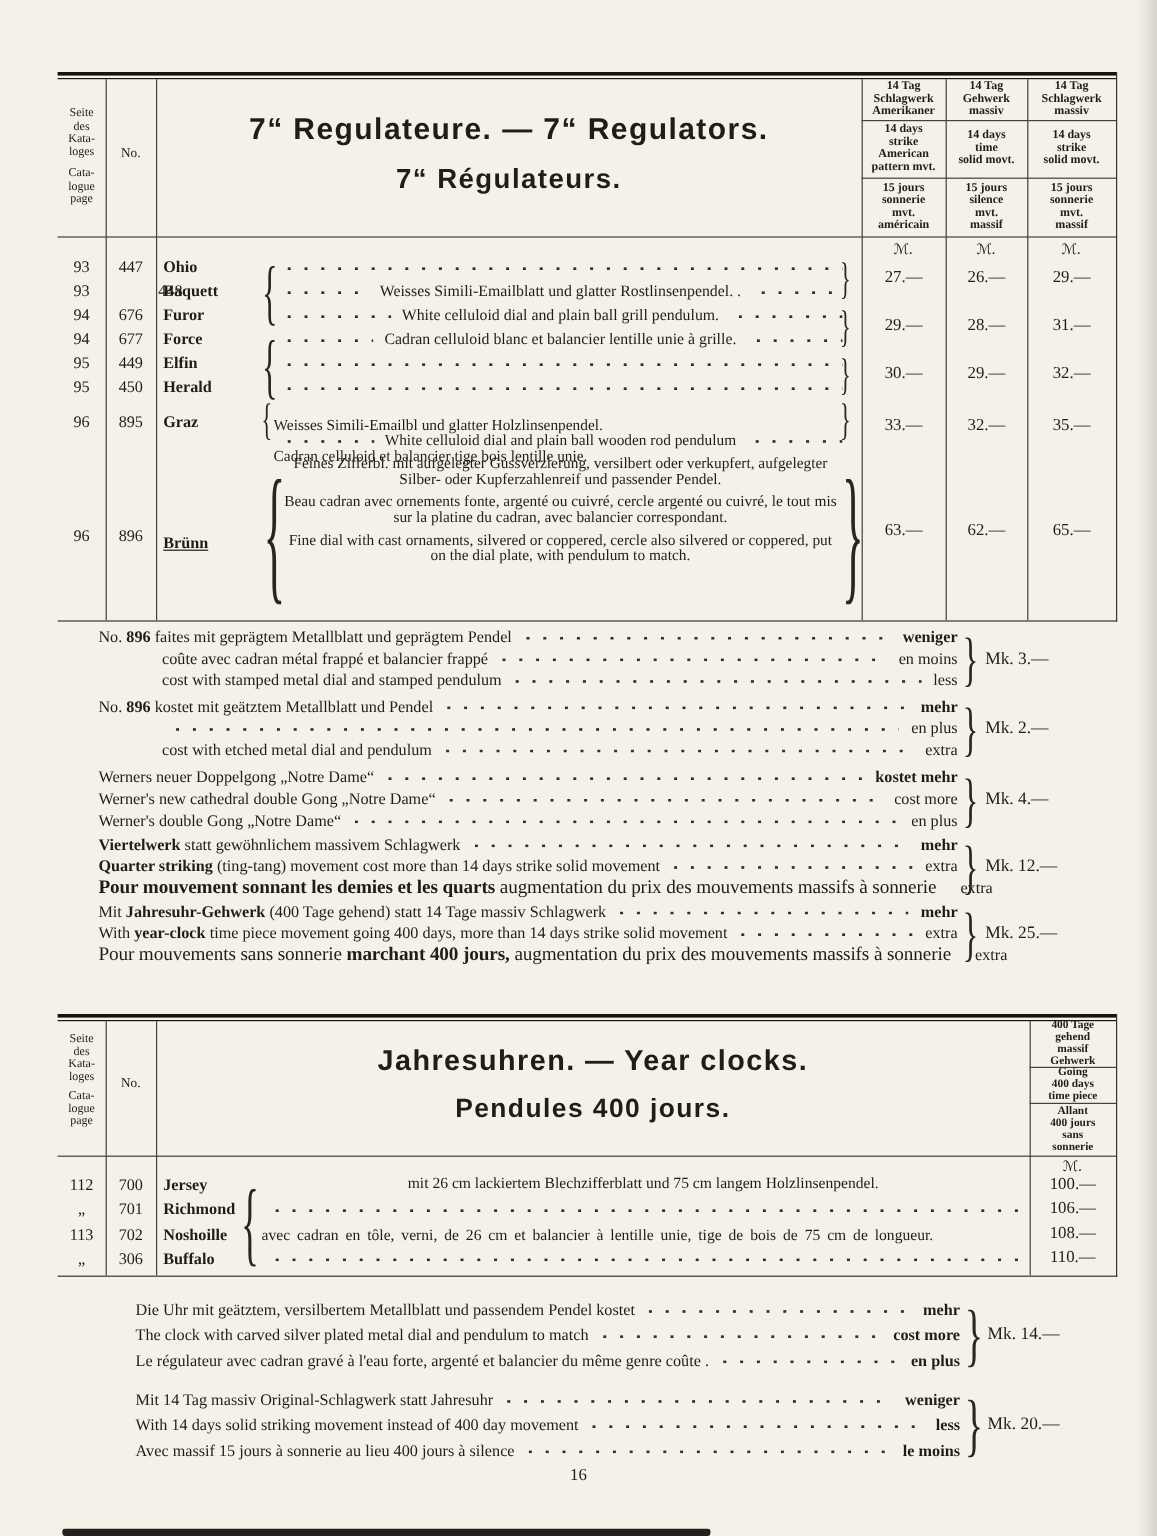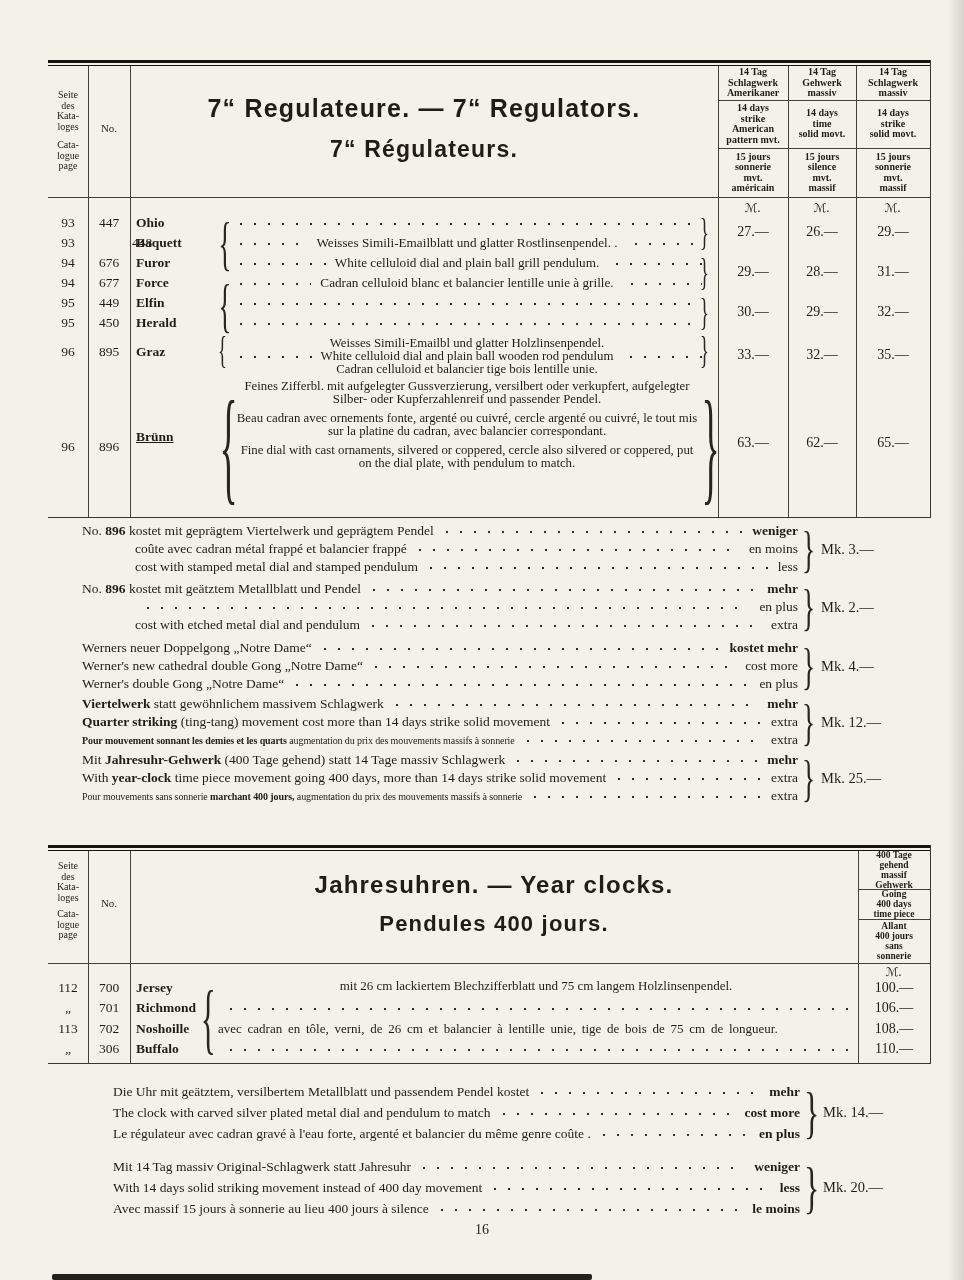--- a/index.html
+++ b/index.html
@@ -37,21 +37,21 @@
   .brace{position:absolute;width:16px;text-align:center;font-family:"Liberation Serif",serif;color:#2a261f;font-weight:400;}
   .brace>span{display:block;transform-origin:50% 50%;}
   .pv{position:absolute;height:18px;line-height:18px;text-align:center;font-size:14px;}
   .note{position:absolute;left:82px;width:848px;height:54px;display:flex;}
   .noteb{position:absolute;left:113px;width:817px;height:63px;display:flex;}
   .nls{width:716px;}
   .noteb .nls{width:687px;}
   .nl{display:flex;align-items:center;height:18px;font-size:13.5px;}
   .noteb .nl{height:21px;}
   .nt{white-space:nowrap;}
-  .cond{font-size:10px;letter-spacing:-0.1px;}
+  .cond{font-size:16px;letter-spacing:-0.1px;}
   .nkw{white-space:nowrap;padding-left:6px;}
   .ind{padding-left:53px;}
   .nbr{width:18px;text-align:center;position:relative;overflow:visible;}
   .nbr>span{display:block;font-family:"Liberation Serif",serif;color:#2a261f;transform-origin:50% 50%;}
   .npr{align-self:center;font-size:14.5px;white-space:nowrap;padding-left:5px;}
   .pagenum{position:absolute;left:0;width:964px;text-align:center;font-size:14px;}
   .scanbar{position:absolute;left:52px;bottom:0;width:540px;height:6px;background:#23211d;border-radius:2px;}
 </style>
 </head>
 <body>
@@ -132,21 +132,21 @@
     <div class="cell colno" style="top:233px;">449</div>
     <div class="cell colname" style="top:233px;">Elfin</div>
     <div class="cell colpage" style="top:253px;">95</div>
     <div class="cell colno" style="top:253px;">450</div>
     <div class="cell colname" style="top:253px;">Herald</div>
     <div class="cell colpage" style="top:282px;">96</div>
     <div class="cell colno" style="top:282px;">895</div>
     <div class="cell colname" style="top:282px;">Graz</div>
     <div class="cell colpage" style="top:377px;">96</div>
     <div class="cell colno" style="top:377px;">896</div>
-    <div class="cell colname" style="top:367px;text-decoration:underline;">Brünn</div>
+    <div class="cell colname" style="top:383px;text-decoration:underline;">Brünn</div>
 
     <div class="dl" style="top:153px;">
         <span class="lead"></span>
       </div>
     <div class="dl" style="top:173px;">
         <span class="lead"></span>
         <span class="dt">Weisses Simili-Emailblatt und glatter Rostlinsenpendel. .</span>
         <span class="lead"></span>
       </div>
     <div class="dl" style="top:193px;">
@@ -159,21 +159,21 @@
         <span class="dt">Cadran celluloid blanc et balancier lentille unie à grille.</span>
         <span class="lead"></span>
       </div>
     <div class="dl" style="top:233px;">
         <span class="lead"></span>
       </div>
     <div class="dl" style="top:253px;">
         <span class="lead"></span>
       </div>
 
-    <div class="abs" style="left:180px;top:277px;width:478px;font-size:12.8px;line-height:12.8px;text-align:center;">
+    <div class="abs" style="left:180px;top:288px;width:478px;font-size:12.8px;line-height:12.8px;">
       <div>Weisses Simili-Emailbl  und glatter Holzlinsenpendel.</div>
       <div class="gflex">
           <span class="lead sm"></span>
           <span class="dt">White celluloid dial and plain ball wooden rod pendulum</span>
           <span class="lead sm"></span>
         </div>
       <div>Cadran celluloid et balancier tige bois lentille unie.</div>
     </div>
 
     <div class="abs" style="left:186px;top:320px;width:466px;font-size:12.8px;line-height:13px;text-align:center;">
@@ -223,21 +223,21 @@
     <div class="pv" style="left:740px;top:286px;width:68px;">32.—</div>
     <div class="pv" style="left:808px;top:286px;width:74px;">35.—</div>
     <div class="pv" style="left:670px;top:374px;width:70px;">63.—</div>
     <div class="pv" style="left:740px;top:374px;width:68px;">62.—</div>
     <div class="pv" style="left:808px;top:374px;width:74px;">65.—</div>
   </div>
 
   <div class="note" style="top:522px;">
     <div class="nls">
       <div class="nl">
-          <span class="nt"><span>No. </span><span class="b">896</span><span> kostet mit geprägtem Viertelwerk und geprägtem Pendel</span></span>
+          <span class="nt"><span>No. </span><span class="b">896</span><span> faites mit geprägtem Metallblatt und geprägtem Pendel</span></span>
           <span class="lead"></span>
           <span class="nkw b">weniger</span>
         </div>
       <div class="nl ind">
           <span class="nt"><span>coûte avec cadran métal frappé et balancier frappé</span></span>
           <span class="lead"></span>
           <span class="nkw">en moins</span>
         </div>
       <div class="nl ind">
           <span class="nt"><span>cost with stamped metal dial and stamped pendulum</span></span>

